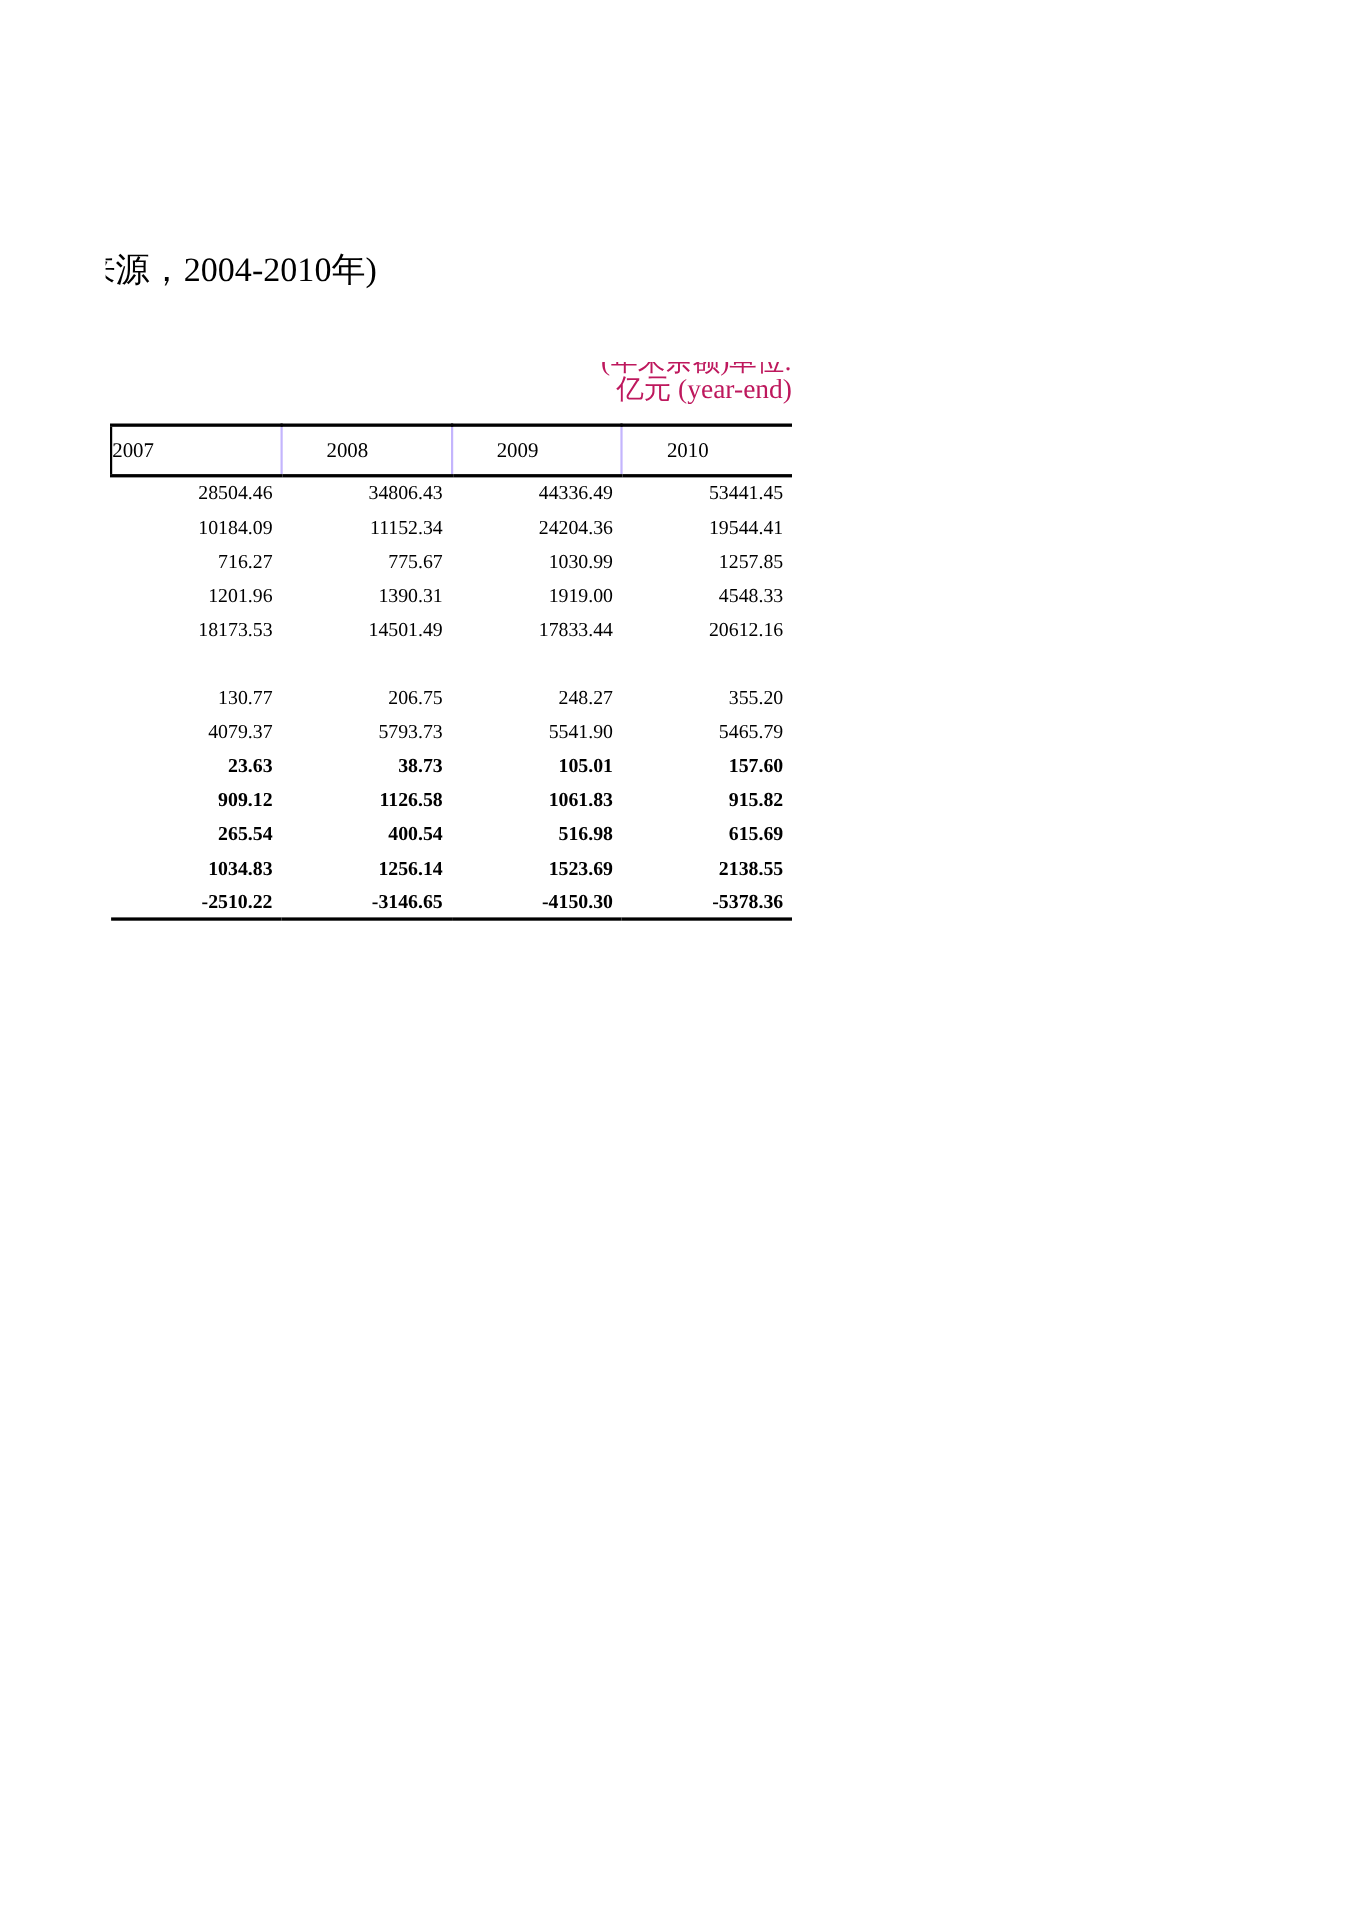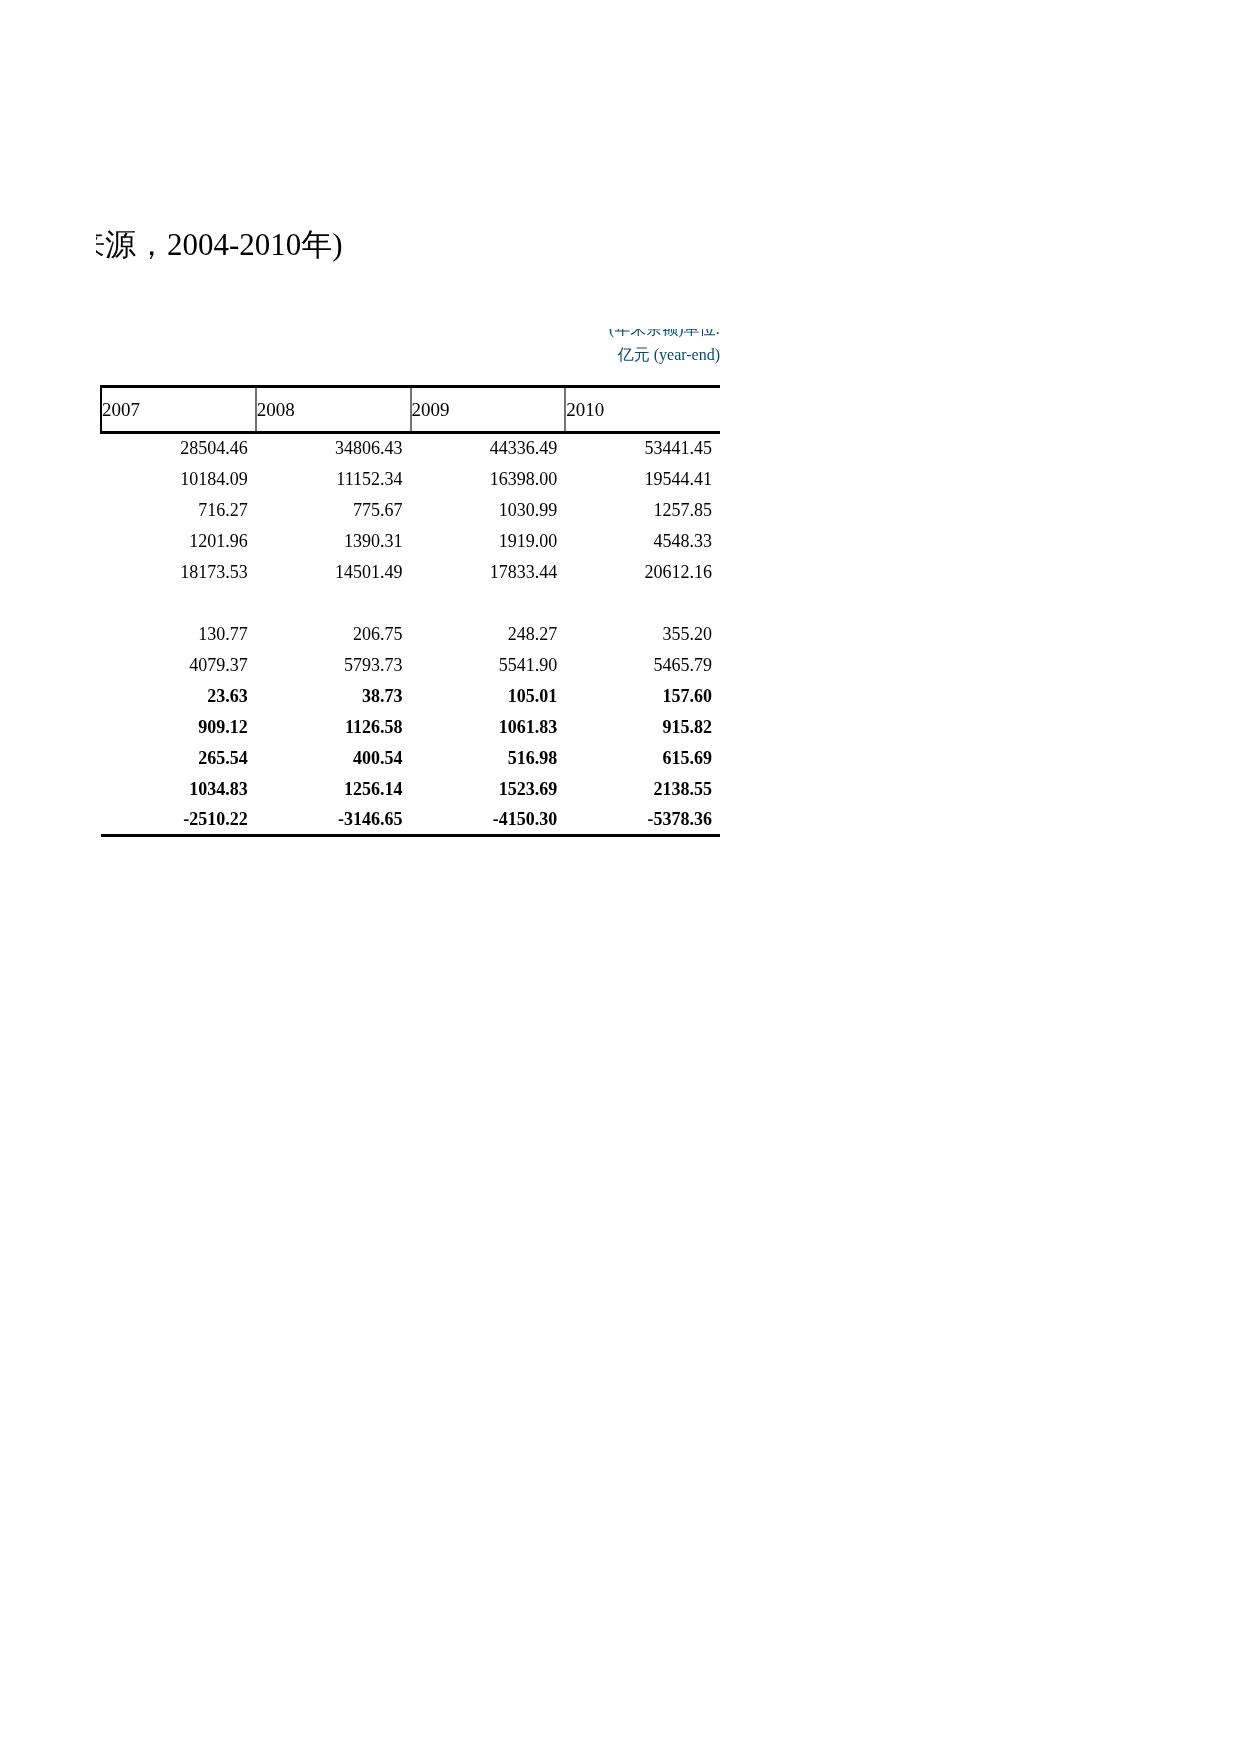--- a/index.html
+++ b/index.html
@@ -40,23 +40,23 @@
     position: absolute;
     left: 100px;
     top: 329px;
     width: 620px;
     height: 41px;
     overflow: hidden;
     text-align: right;
   }
   .units-inner {
     margin-top: -13px; 
-    font-size: 16px;
+    font-size: 25px;
     line-height: 26px;
-    color: #0c4a6e;
+    color: #be185d;
   }
 
   
   table.data-table {
     position: absolute;
     left: 100px;
     top: 385px;
     width: 620px;
     table-layout: fixed;
     border-collapse: collapse;
@@ -71,21 +71,22 @@
     font-size: 19px;
     text-align: left;
     vertical-align: middle;
     border-bottom: 3px solid #000000;
     padding: 0;
   }
   table.data-table th:first-child {
     border-left: 2px solid #000000;
   }
   table.data-table th + th {
-    border-left: 2px solid #737373;
+    border-left: 2px solid #c4b5fd;
+    padding-left: 40px;
   }
   table.data-table tbody {
     border-bottom: 3px solid #000000;
   }
   table.data-table tbody tr {
     height: 31px;
   }
   table.data-table td {
     font-size: 18px;
     text-align: right;
@@ -126,21 +127,21 @@
 
         <tr>
           <td>28504.46</td>
           <td>34806.43</td>
           <td>44336.49</td>
           <td>53441.45</td>
         </tr>
         <tr>
           <td>10184.09</td>
           <td>11152.34</td>
-          <td>16398.00</td>
+          <td>24204.36</td>
           <td>19544.41</td>
         </tr>
         <tr>
           <td>716.27</td>
           <td>775.67</td>
           <td>1030.99</td>
           <td>1257.85</td>
         </tr>
         <tr>
           <td>1201.96</td>

